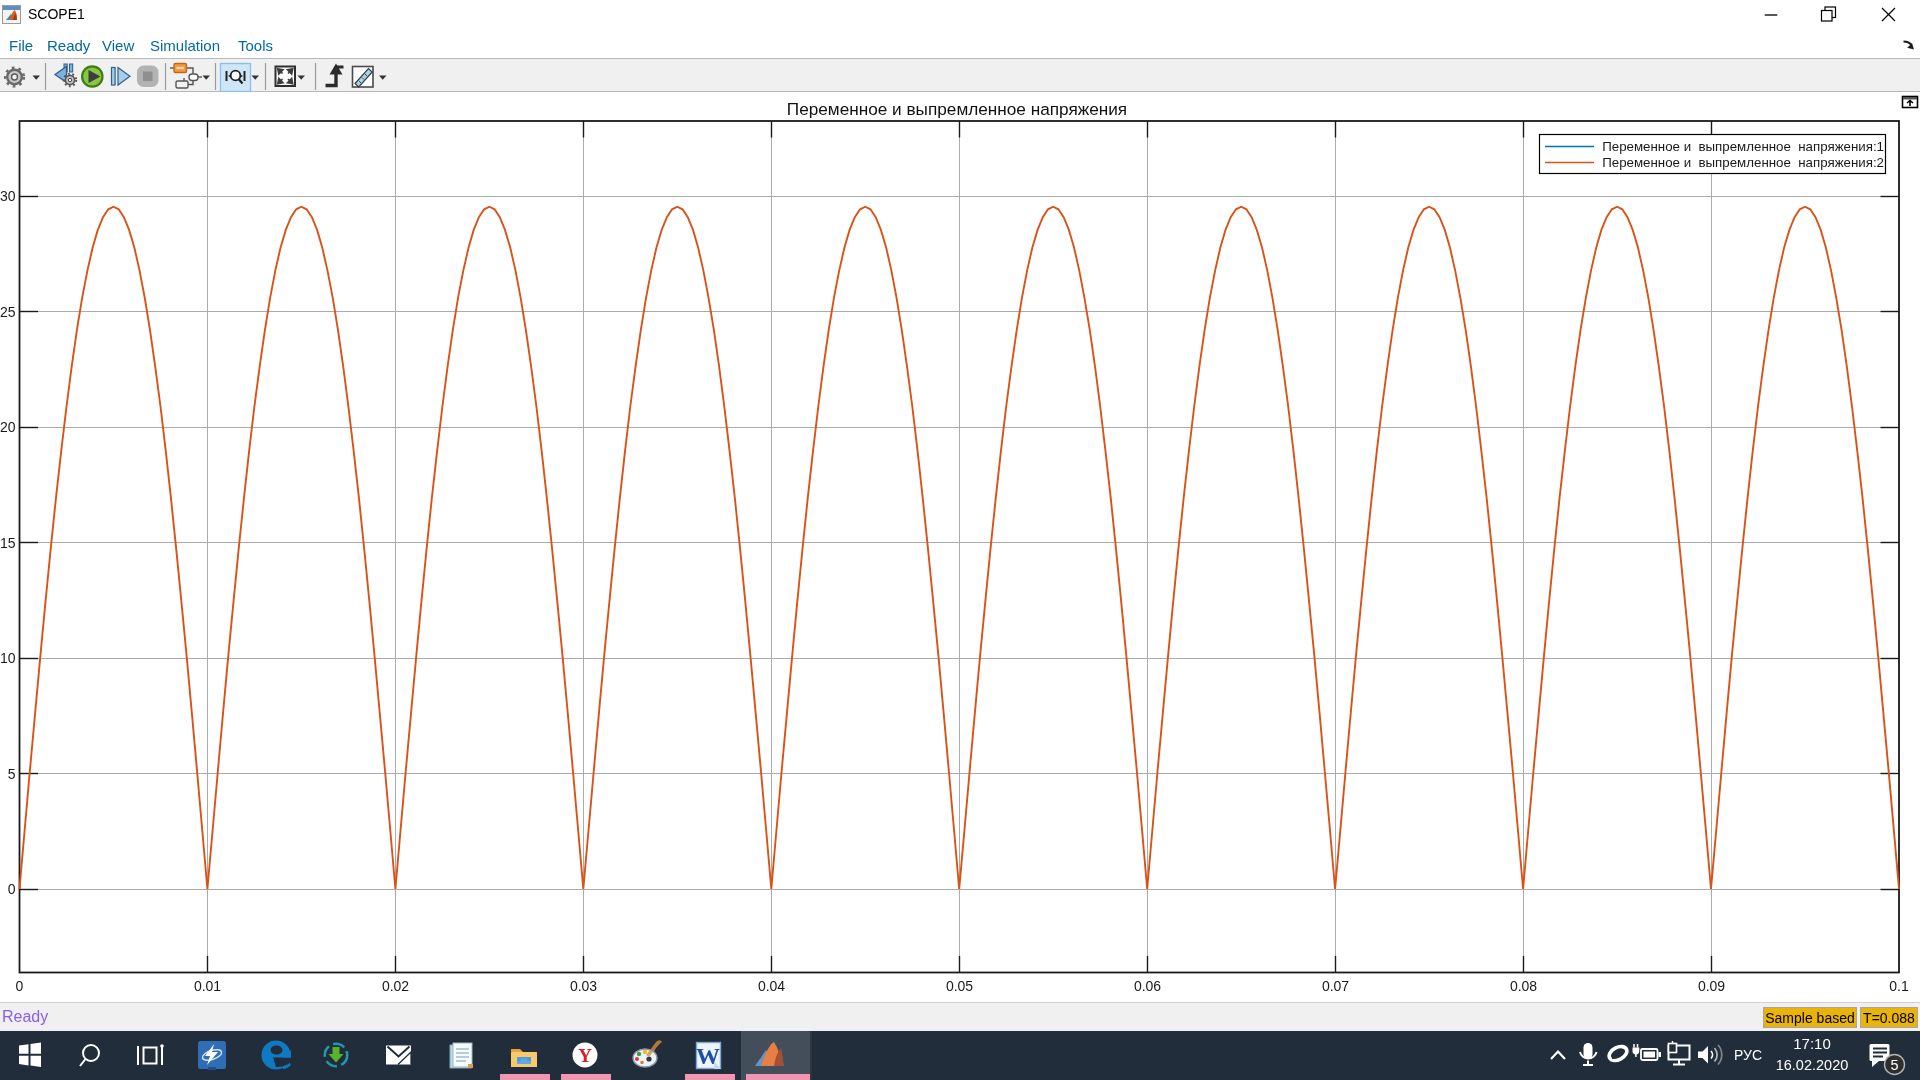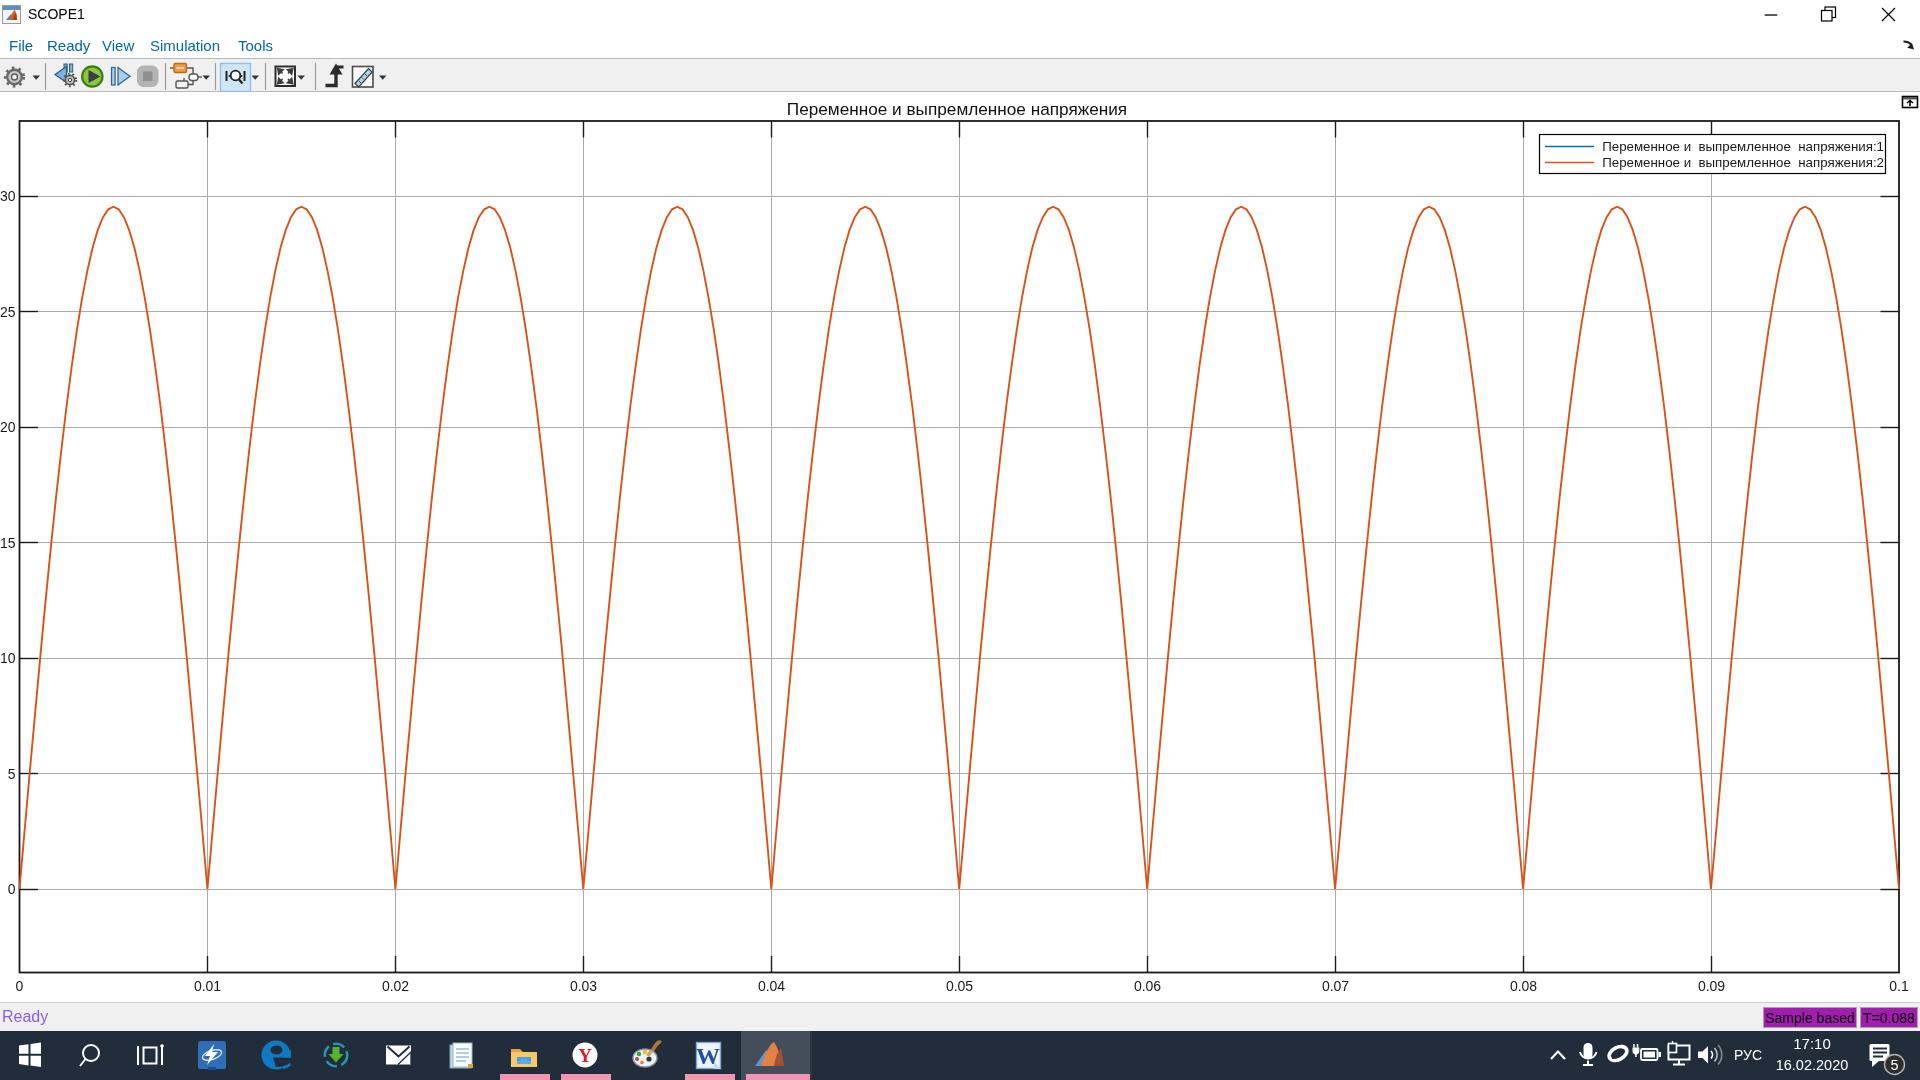--- a/index.html
+++ b/index.html
@@ -5,21 +5,21 @@
 font-family:"Liberation Sans",sans-serif;}
 .abs{position:absolute;}
 #titlebar{left:0;top:0;width:1920px;height:30px;background:#fff;}
 #scopetitle{left:28px;top:6px;font-size:14px;color:#000;}
 #menubar{left:0;top:30px;width:1920px;height:27px;background:#fff;}
 .menu{position:absolute;top:7px;font-size:15px;color:#0369a1;}
 #toolbar{left:0;top:58px;width:1920px;height:34px;background:#f0f0f0;
 border-top:1px solid #b8b8b8;border-bottom:1px solid #b8b8b8;box-sizing:border-box;}
 #statusbar{left:0;top:1002px;width:1920px;height:29px;background:#f0f0f0;border-top:1px solid #d0d0d0;box-sizing:border-box;}
 #ready{left:2px;top:5px;font-size:16px;color:#8b5cf6;}
-.sbox{position:absolute;box-sizing:border-box;border:1px solid #a6a6a6;background:#a21caf;font-size:14px;color:#000;white-space:nowrap;overflow:hidden;}
+.sbox{position:absolute;box-sizing:border-box;border:1px solid #a6a6a6;background:#eab308;font-size:14px;color:#000;white-space:nowrap;overflow:hidden;}
 #taskbar{left:0;top:1031px;width:1920px;height:49px;background:#212d3b;}
 .pink{position:absolute;top:1074px;height:6px;background:#f295b0;}
 #mltile{left:741px;top:1031px;width:71px;height:49px;background:rgba(255,255,255,0.16);border-right:2px solid rgba(0,0,0,0.3);box-sizing:border-box;}
 </style></head>
 <body>
 <div class="abs" id="titlebar">
  <svg class="abs" style="left:2px;top:5px" width="19" height="19">
   <rect x="0.5" y="0.5" width="18" height="18" fill="#f4f4f4" stroke="#9a9a9a"></rect>
   <rect x="1" y="1" width="17" height="4" fill="#5a8fbf"></rect>
   <path d="M4 15 L9 9 L11 11 L9 15 Z" fill="#4f81b2"></path>

